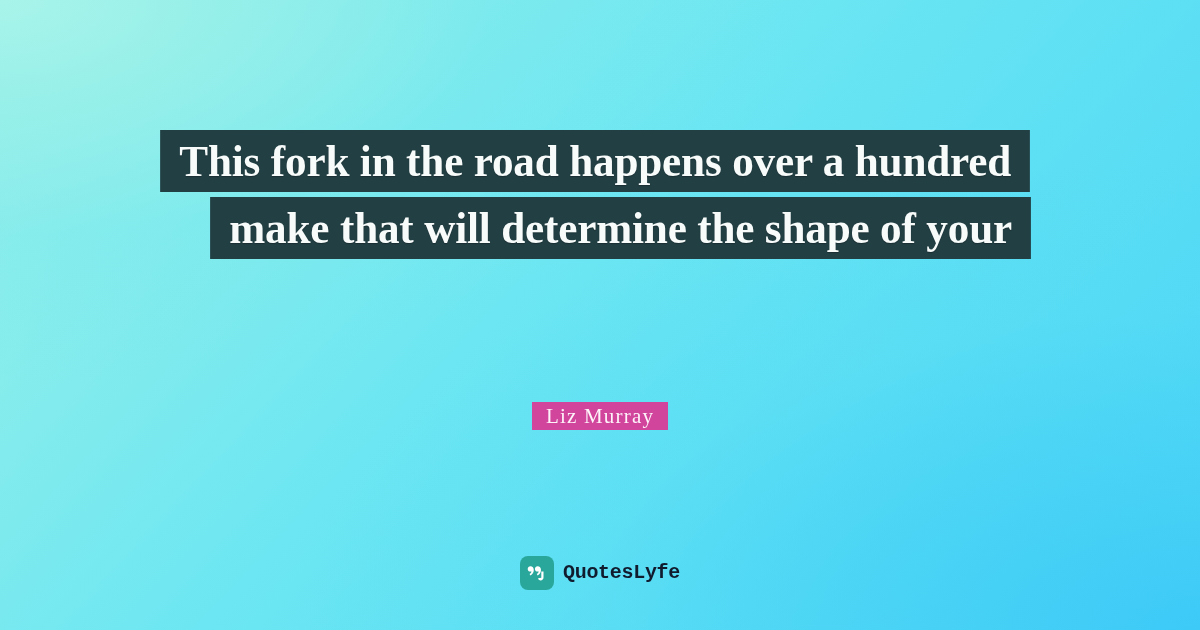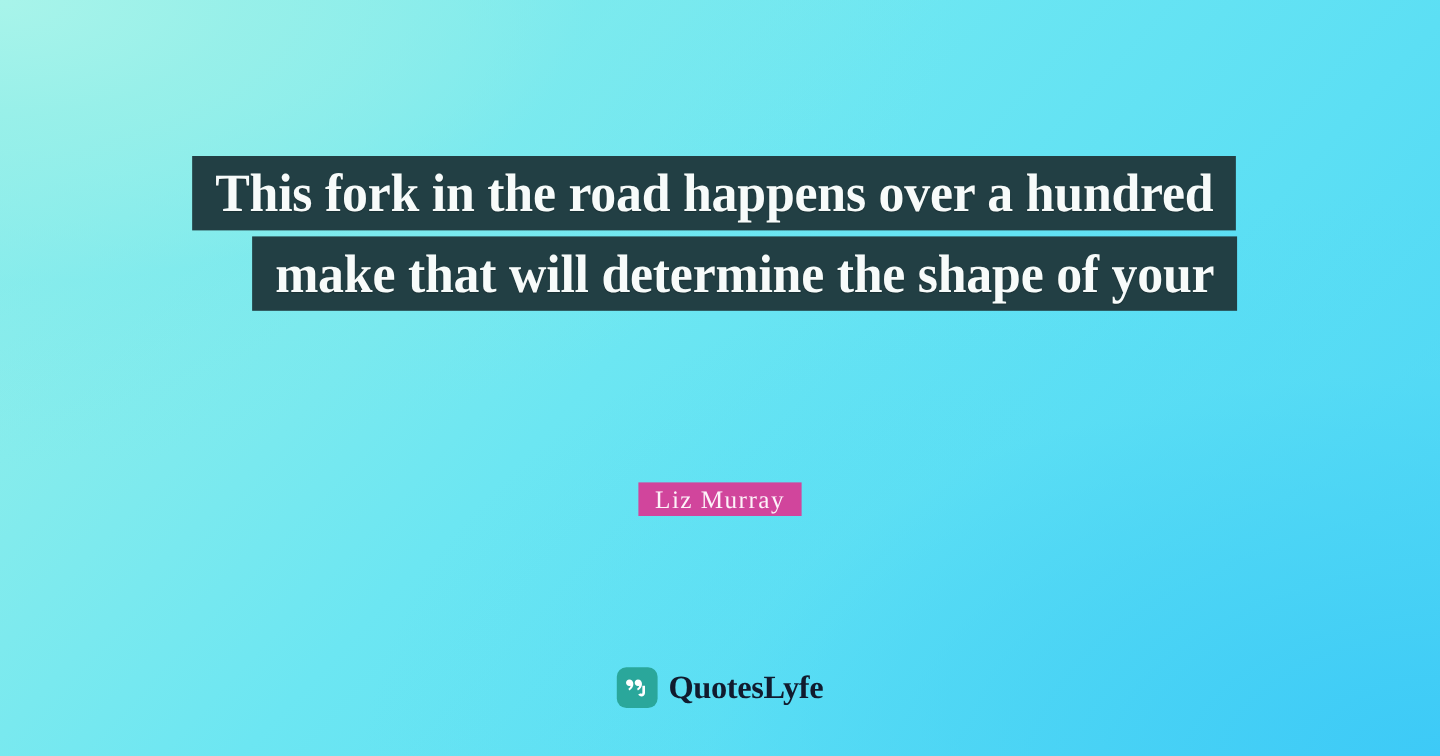--- a/index.html
+++ b/index.html
@@ -118,23 +118,23 @@
     align-items: center;
     justify-content: center;
     flex: none;
   }
 
   #logo-mark svg {
     display: block;
   }
 
   #logo-wordmark {
-    font-family: Liberation Serif, serif;
+    font-family: Liberation Mono, monospace;
     font-weight: bold;
-    font-size: 27px;
+    font-size: 20px;
     line-height: 34px;
     color: #111b2e;
     letter-spacing: -0.3px;
     white-space: nowrap;
   }
 </style>
 </head>
 <body>
 
 <div id="quote-card">

